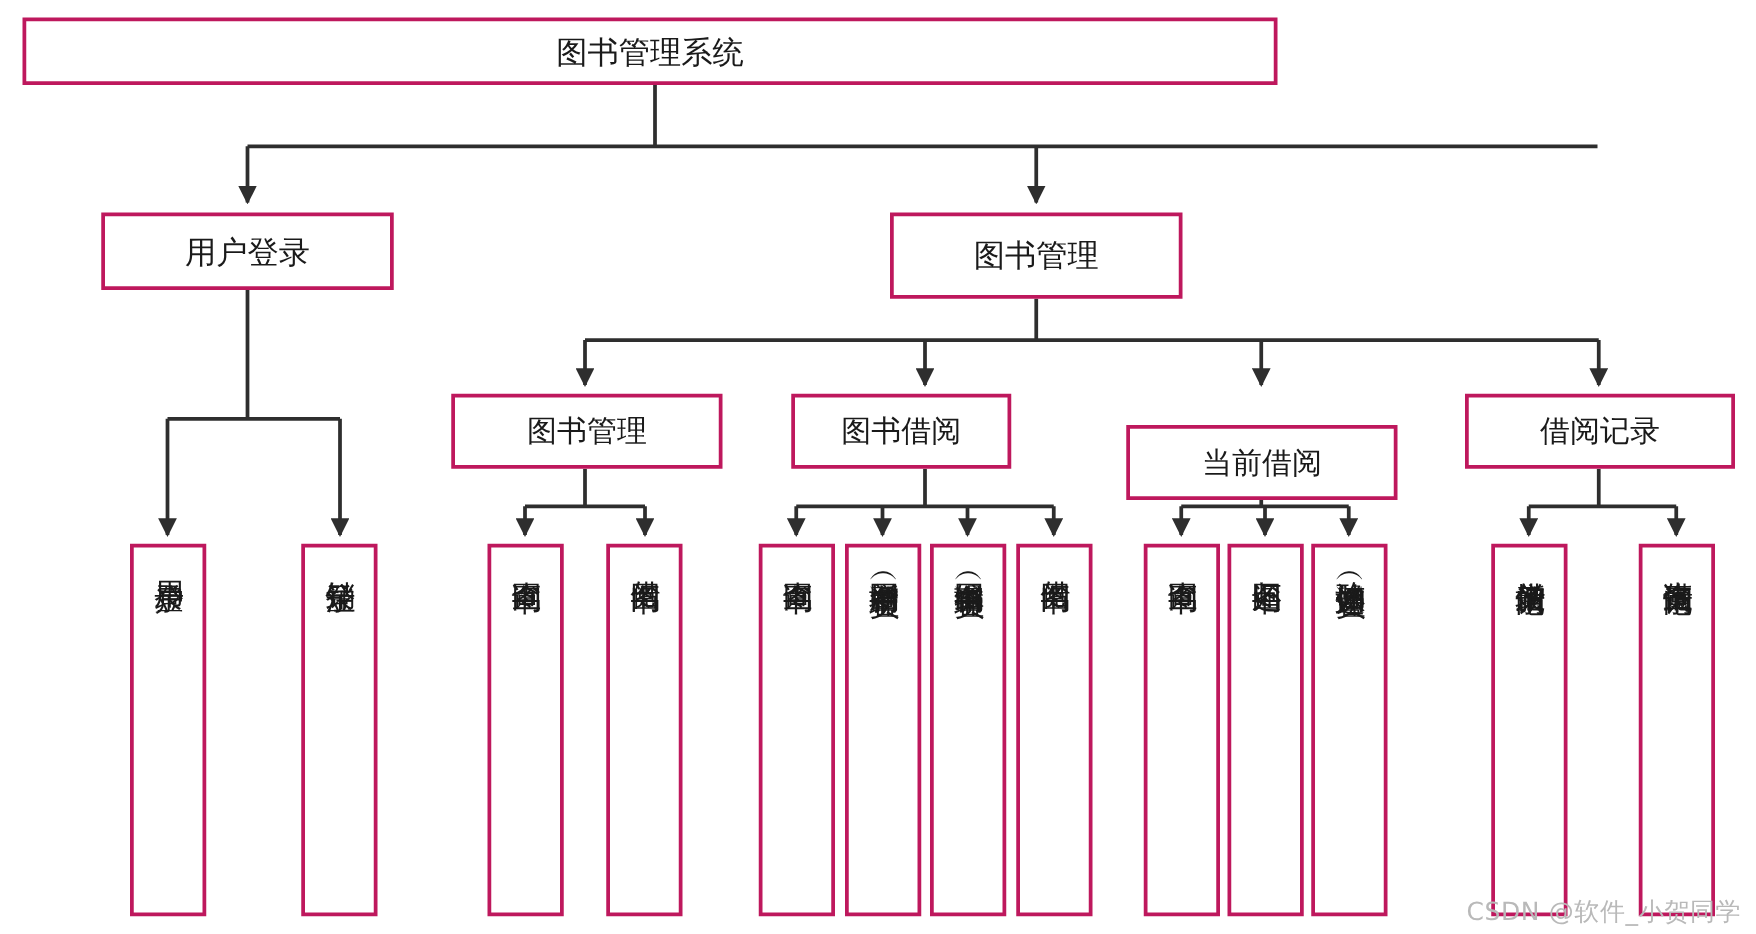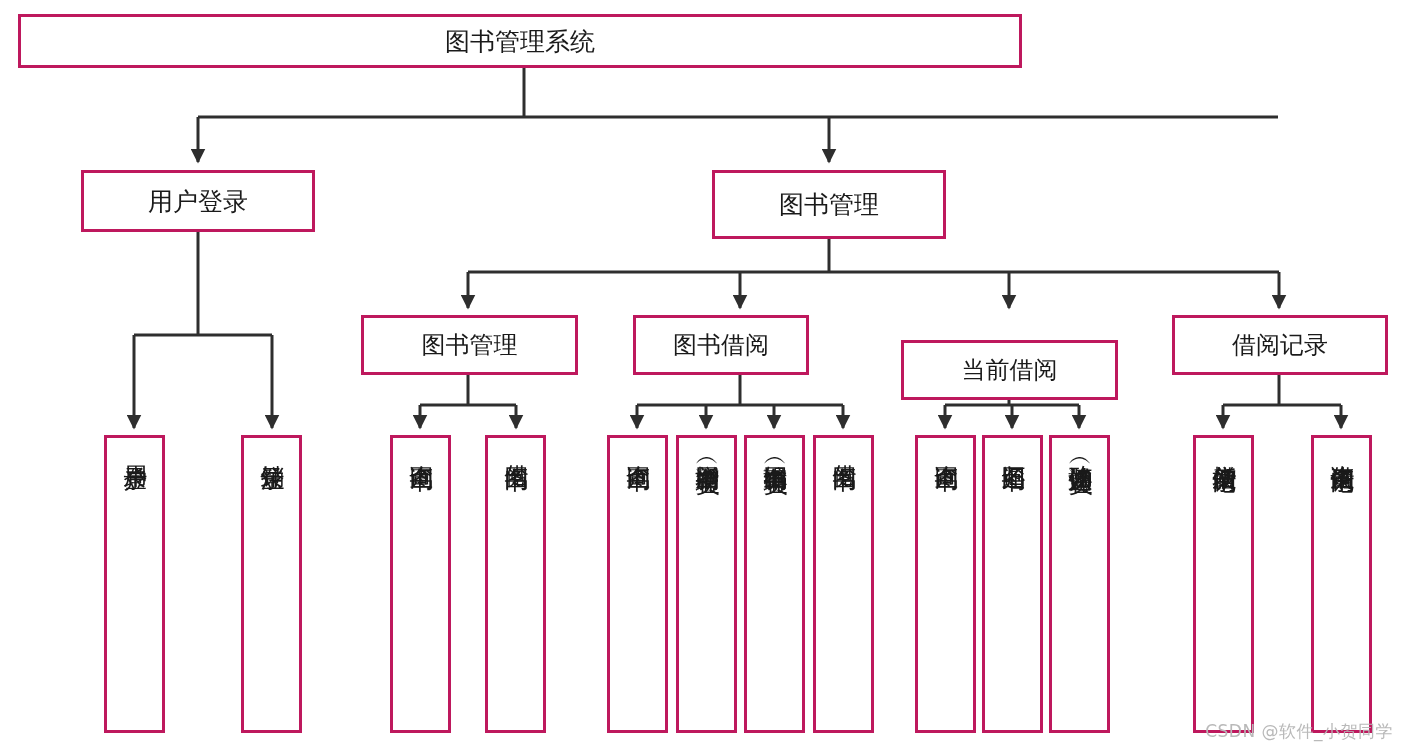--- a/index.html
+++ b/index.html
@@ -58,21 +58,21 @@
     color: #1a1a1a;
     white-space: nowrap;
   }
   .leaf-tall .vtext {
     font-size: 24px;
   }
   .watermark {
     position: absolute;
     right: 12px;
     bottom: 4px;
-    font-size: 17px;
+    font-size: 20px;
     color: #b9b9b9;
     letter-spacing: 0.5px;
     white-space: nowrap;
   }
 </style>
 </head>
 <body>
 
 <div id="canvas">
 

